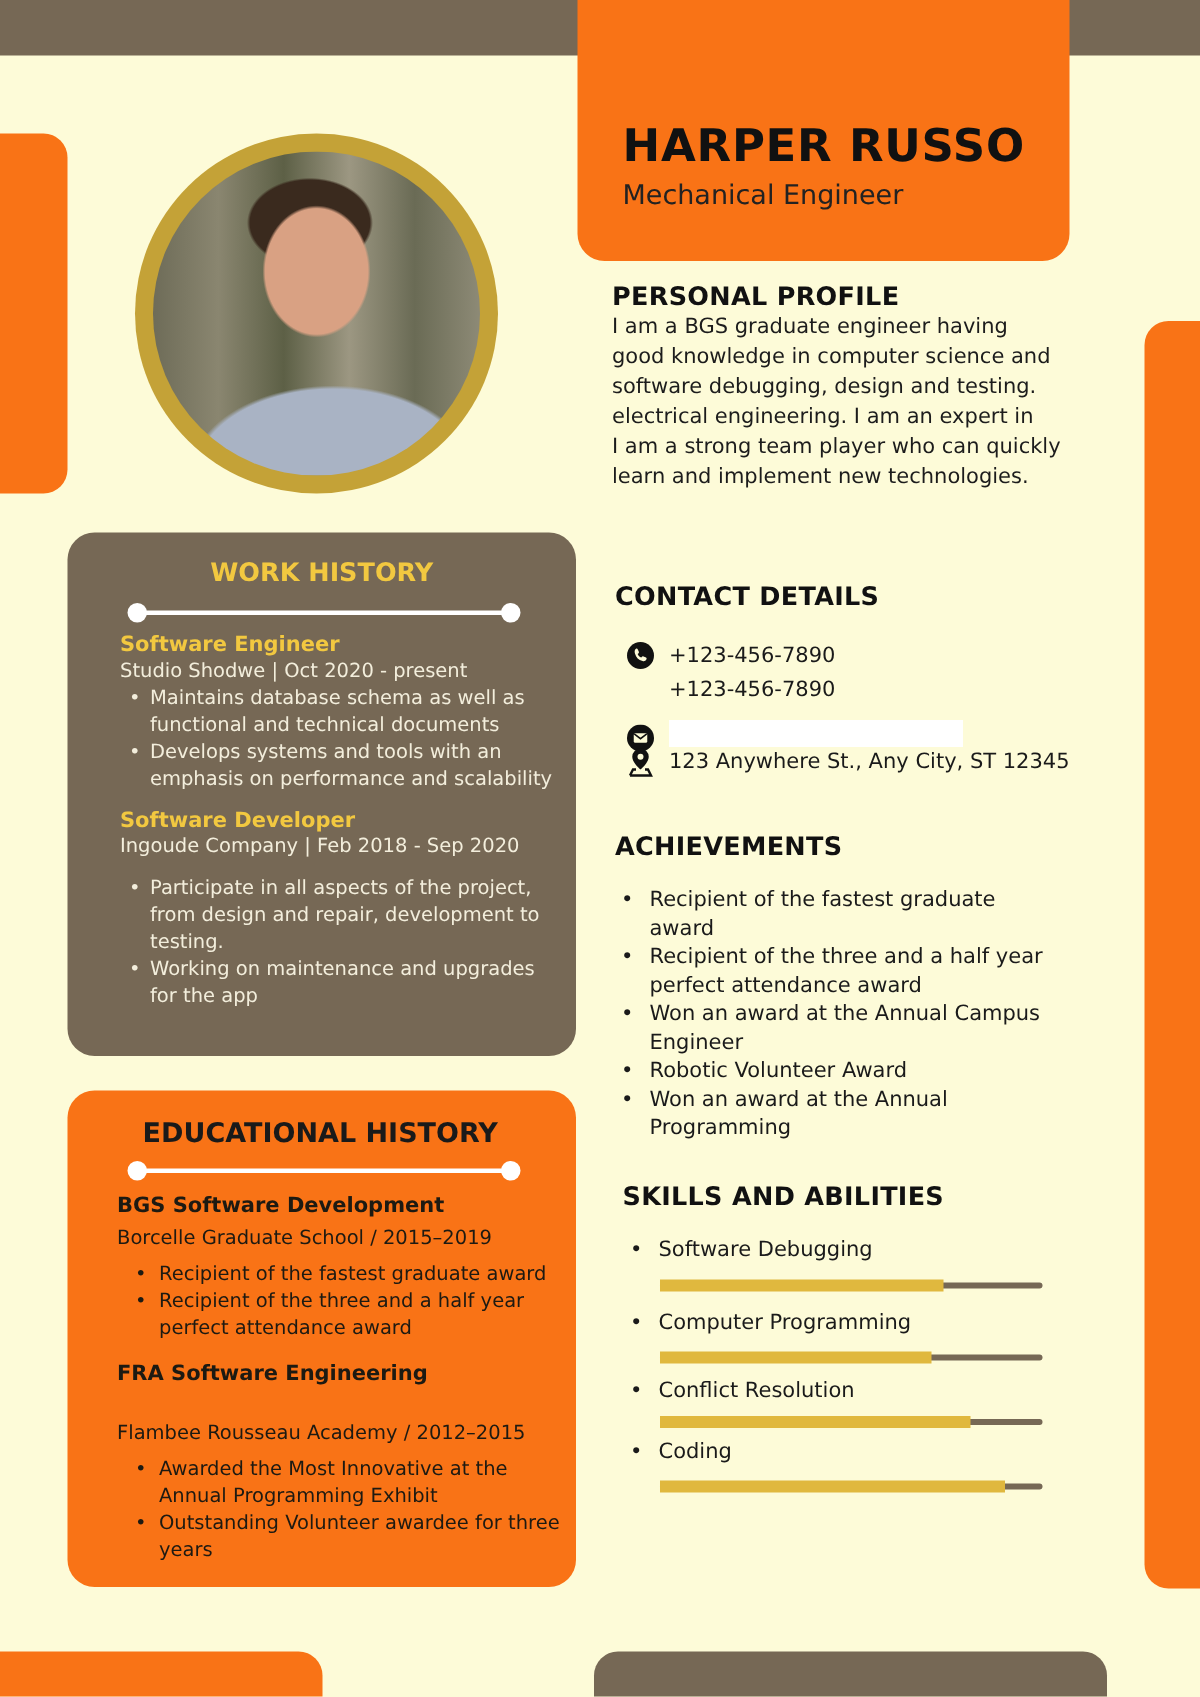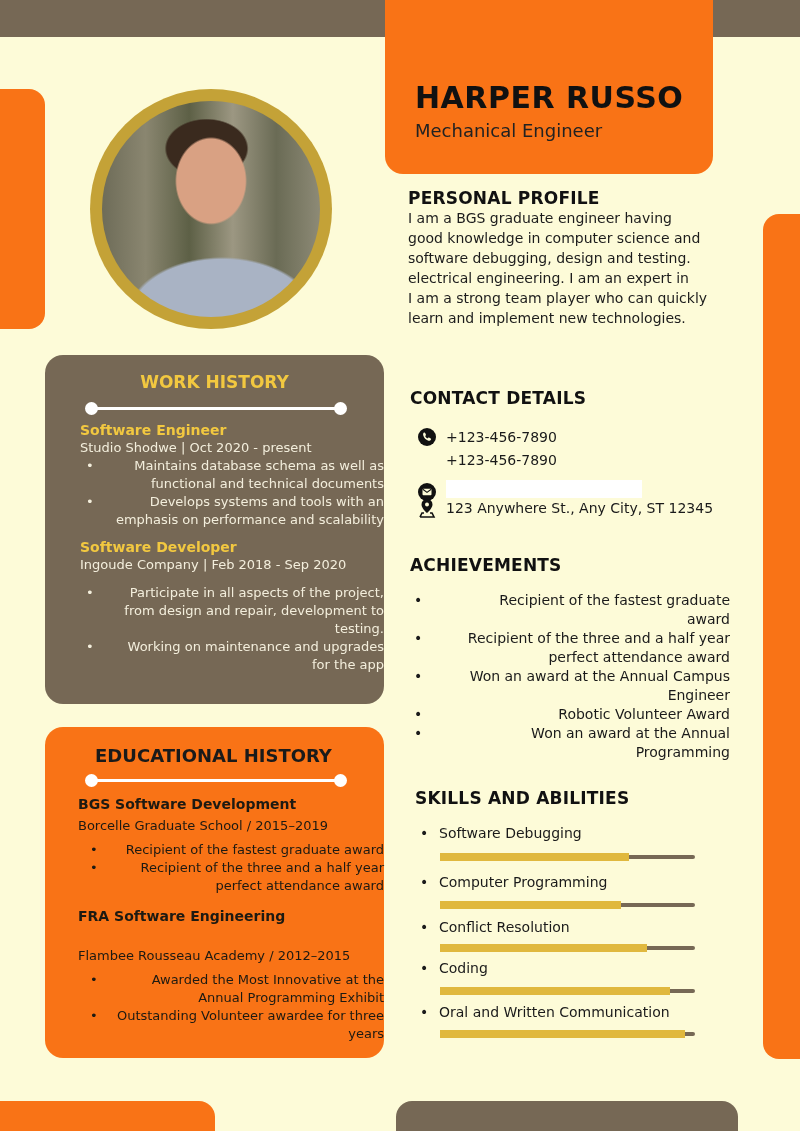--- a/index.html
+++ b/index.html
@@ -55,21 +55,21 @@
   #profile .body-text { }
 
   #contact { left: 410px; top: 388px; width: 330px; }
   .c-row { position: absolute; left: 8px; display: flex; align-items: center; font-size: 14px; }
   .c-icon { width: 18px; height: 18px; display: inline-flex; align-items: center; justify-content: center; margin-right: 10px; }
   .c-blank { width: 18px; margin-right: 10px; }
   .redact { width: 196px; height: 18px; background: #ffffff; }
 
   #achievements { left: 410px; top: 555px; width: 320px; }
   ul.bul { list-style: none; }
-  ul.bul li { position: relative; padding-left: 23px; font-size: 14px; line-height: 19px; text-align: right; }
+  ul.bul li { position: relative; padding-left: 23px; font-size: 14px; line-height: 19px; }
   ul.bul li::before { content: "•"; position: absolute; left: 4px; top: 0; }
   #achievements ul { margin-top: 16px; }
 
   #skills { left: 415px; top: 788px; width: 300px; }
   .skill { position: absolute; left: 0; width: 300px; }
   .skill-label { position: relative; padding-left: 24px; font-size: 14px; }
   .skill-label::before { content: "•"; position: absolute; left: 5px; }
   .bar-track { position: absolute; left: 25px; width: 255px; height: 4px; background: #766855; border-radius: 2px; }
   .bar-fill { position: absolute; left: 0; top: -2px; height: 8px; background: #e0b83e; }
 
@@ -201,26 +201,20 @@
     <div class="bar-track" style="top:27px;">
         <div class="bar-fill" style="width: 81%;"></div>
       </div>
   </div>
   <div class="skill" style="top:172px;">
     <div class="skill-label">Coding</div>
     <div class="bar-track" style="top:29px;">
         <div class="bar-fill" style="width: 90%;"></div>
       </div>
   </div>
-  <div class="skill" style="top:216px;">
-    <div class="skill-label">Oral and Written Communication</div>
-    <div class="bar-track" style="top:28px;">
-        <div class="bar-fill" style="width: 96%;"></div>
-      </div>
-  </div>
 </div>
 
 <div id="work" class="abs brown">
   <div class="card-h">WORK HISTORY</div>
   <div class="divider" style="width:262px;margin-left:5px;">
     <div class="line"></div>
       <div class="dot" style="left:0;"></div>
       <div class="dot" style="right:0;"></div>
   </div>
 

